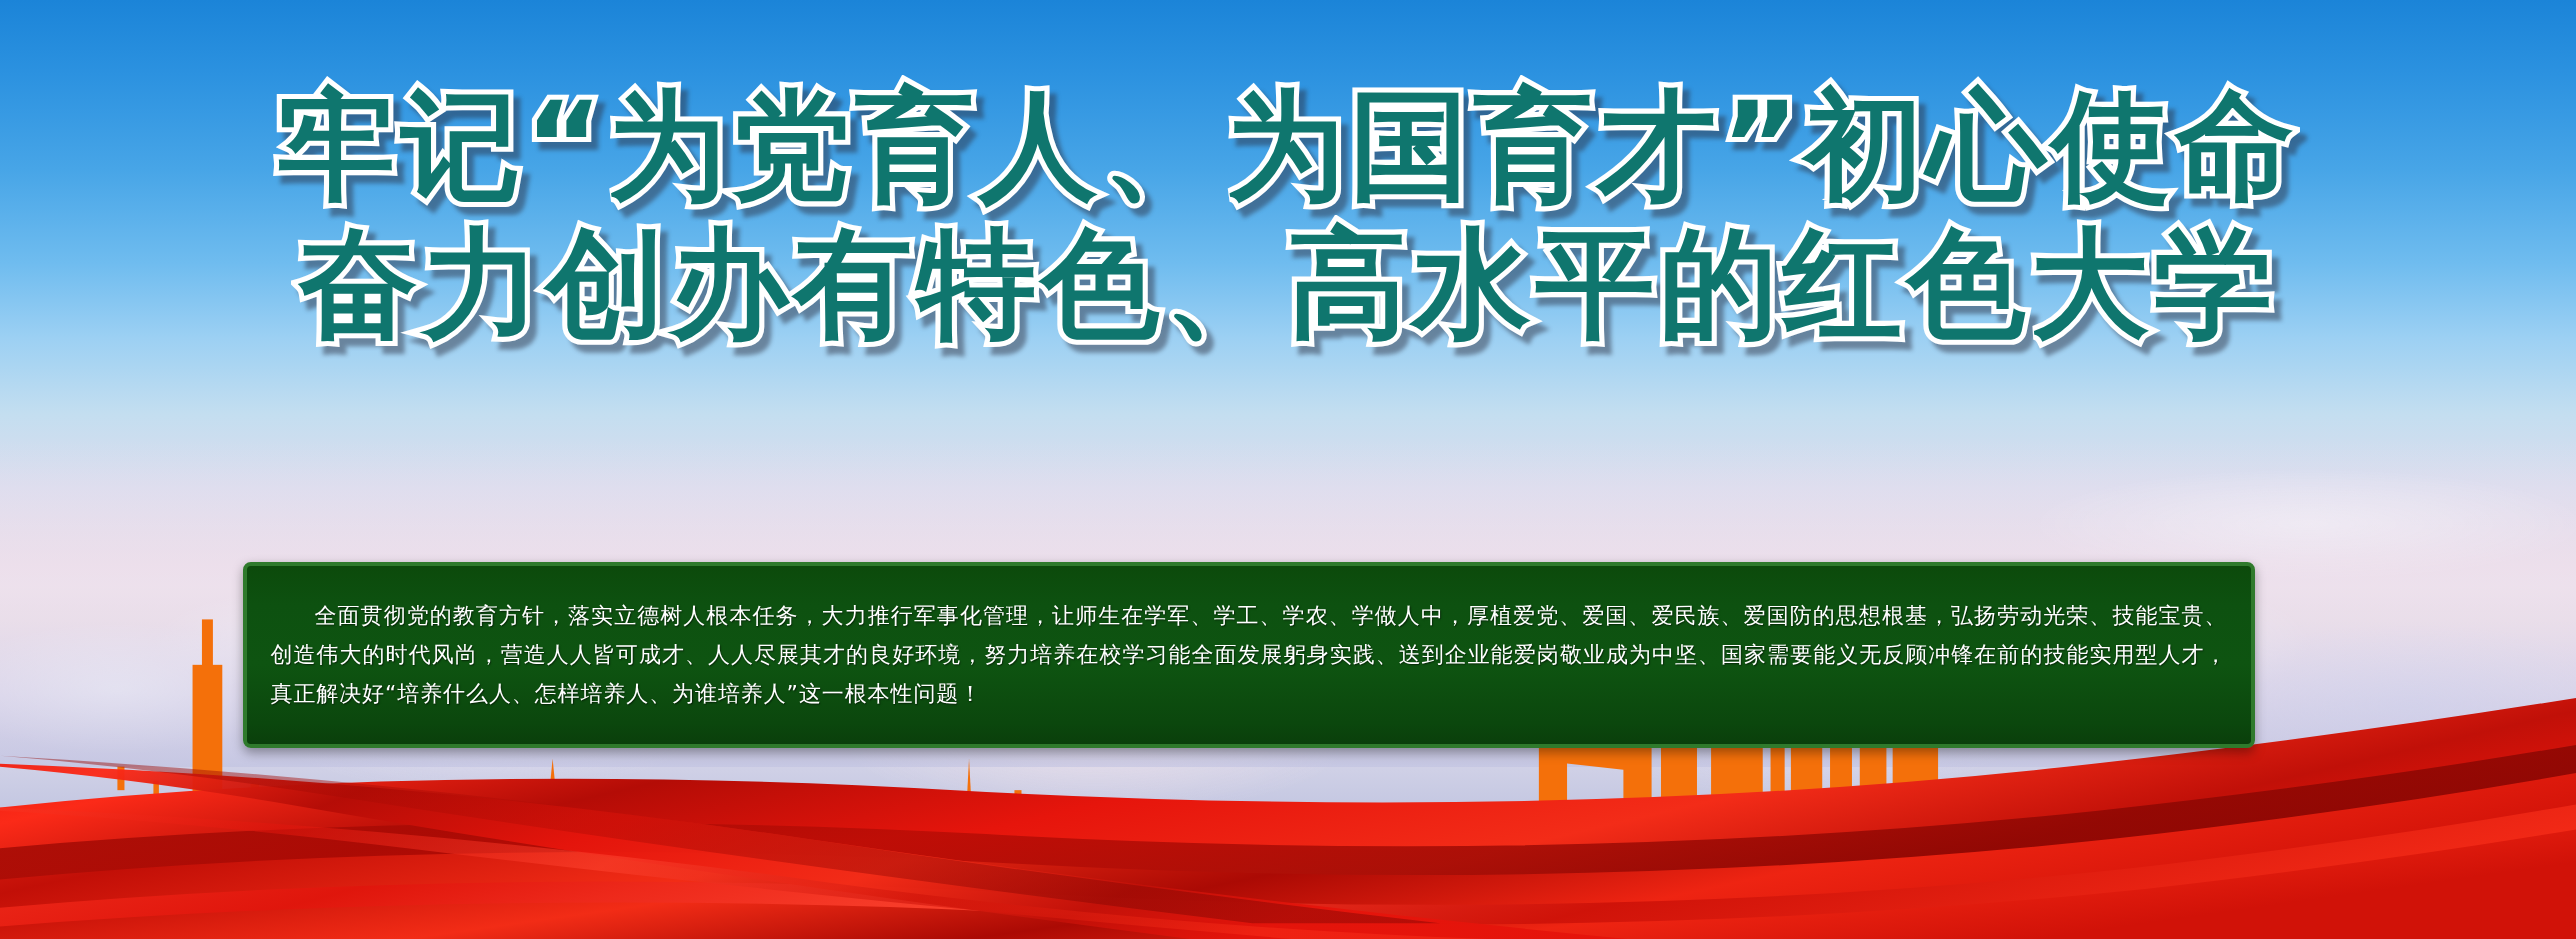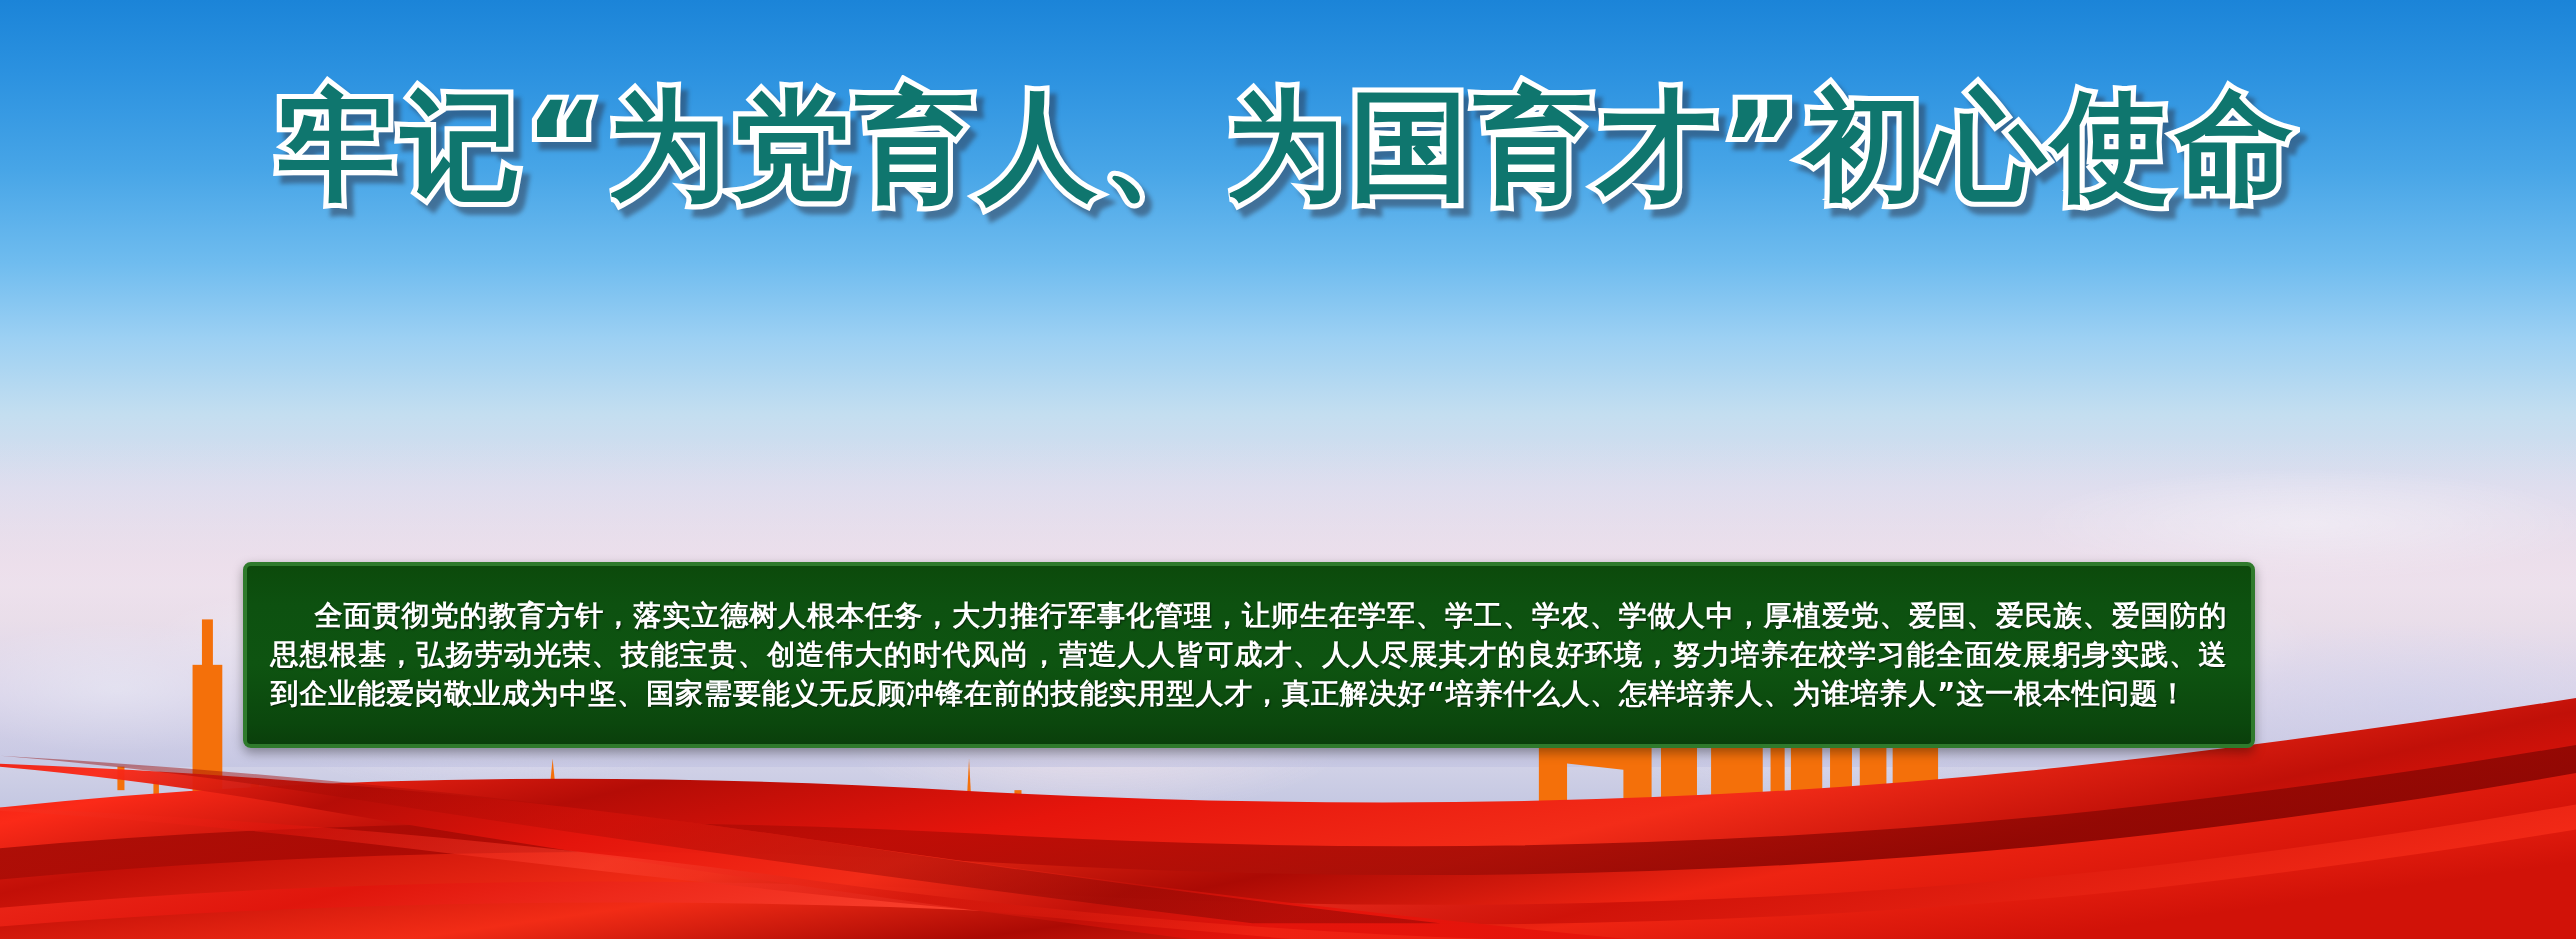--- a/index.html
+++ b/index.html
@@ -100,22 +100,22 @@
       linear-gradient(to bottom,
         #0c4a0b 0%, #0d5110 22%, #0e5411 55%, #0b470d 88%, #0a3f0b 100%);
     box-shadow: 0 4.7px 11px rgba(0,0,0,.35);
     z-index: 7;
     padding: 30px 23.5px 0 23.5px;
     overflow: hidden;
   }
   .green-panel .body-text {
     color: #ffffff;
     font-family: "DejaVu Sans", "Liberation Sans", sans-serif;
-    font-weight: 700;
-    font-size: 28px;
+    font-weight: 400;
+    font-size: 22px;
     line-height: 39px;
     letter-spacing: 0.9px;
     text-indent: 44px;
     text-align: justify;
     text-align-last: left;
     text-shadow: 0.8px 0.8px 1.6px rgba(0,0,0,.6);
   }
 
   
   .skyline {
@@ -288,20 +288,21 @@
 
     <path d="M0 504 Q660 452 1340 488 Q2060 526 2740 456 Q3040 422 3291 380 L3291 520 L0 520 Z" fill="url(#gRedB)"></path>
 
     <path d="M0 186 L0 296 Q520 316 1030 392 Q1560 470 2080 520 L1520 520 Q900 440 380 350 Q180 316 0 300 Z" fill="url(#gRedA)" opacity=".96"></path>
     <path d="M0 238 L0 286 Q520 316 1030 392 Q1430 452 1840 500 L1600 500 Q980 424 430 338 Q200 302 0 286 Z" fill="url(#gDeep)" opacity=".45"></path>
     <path d="M0 300 L0 352 Q540 376 1060 448 Q1500 506 1900 520 L1650 520 Q1060 470 520 404 Q240 370 0 356 Z" fill="url(#gRedC)" opacity=".55"></path>
   </svg>
 
   <div class="headline">
     <span class="hl-line first">牢记“为党育人、为国育才”初心使命</span>
+    <span class="hl-line second">奋力创办有特色、高水平的红色大学</span>
   </div>
 
   <div class="green-panel">
     <div class="body-text">全面贯彻党的教育方针，落实立德树人根本任务，大力推行军事化管理，让师生在学军、学工、学农、学做人中，厚植爱党、爱国、爱民族、爱国防的思想根基，弘扬劳动光荣、技能宝贵、创造伟大的时代风尚，营造人人皆可成才、人人尽展其才的良好环境，努力培养在校学习能全面发展躬身实践、送到企业能爱岗敬业成为中坚、国家需要能义无反顾冲锋在前的技能实用型人才，真正解决好“培养什么人、怎样培养人、为谁培养人”这一根本性问题！</div>
   </div>
 
 </div>
 
 
 </body></html>

